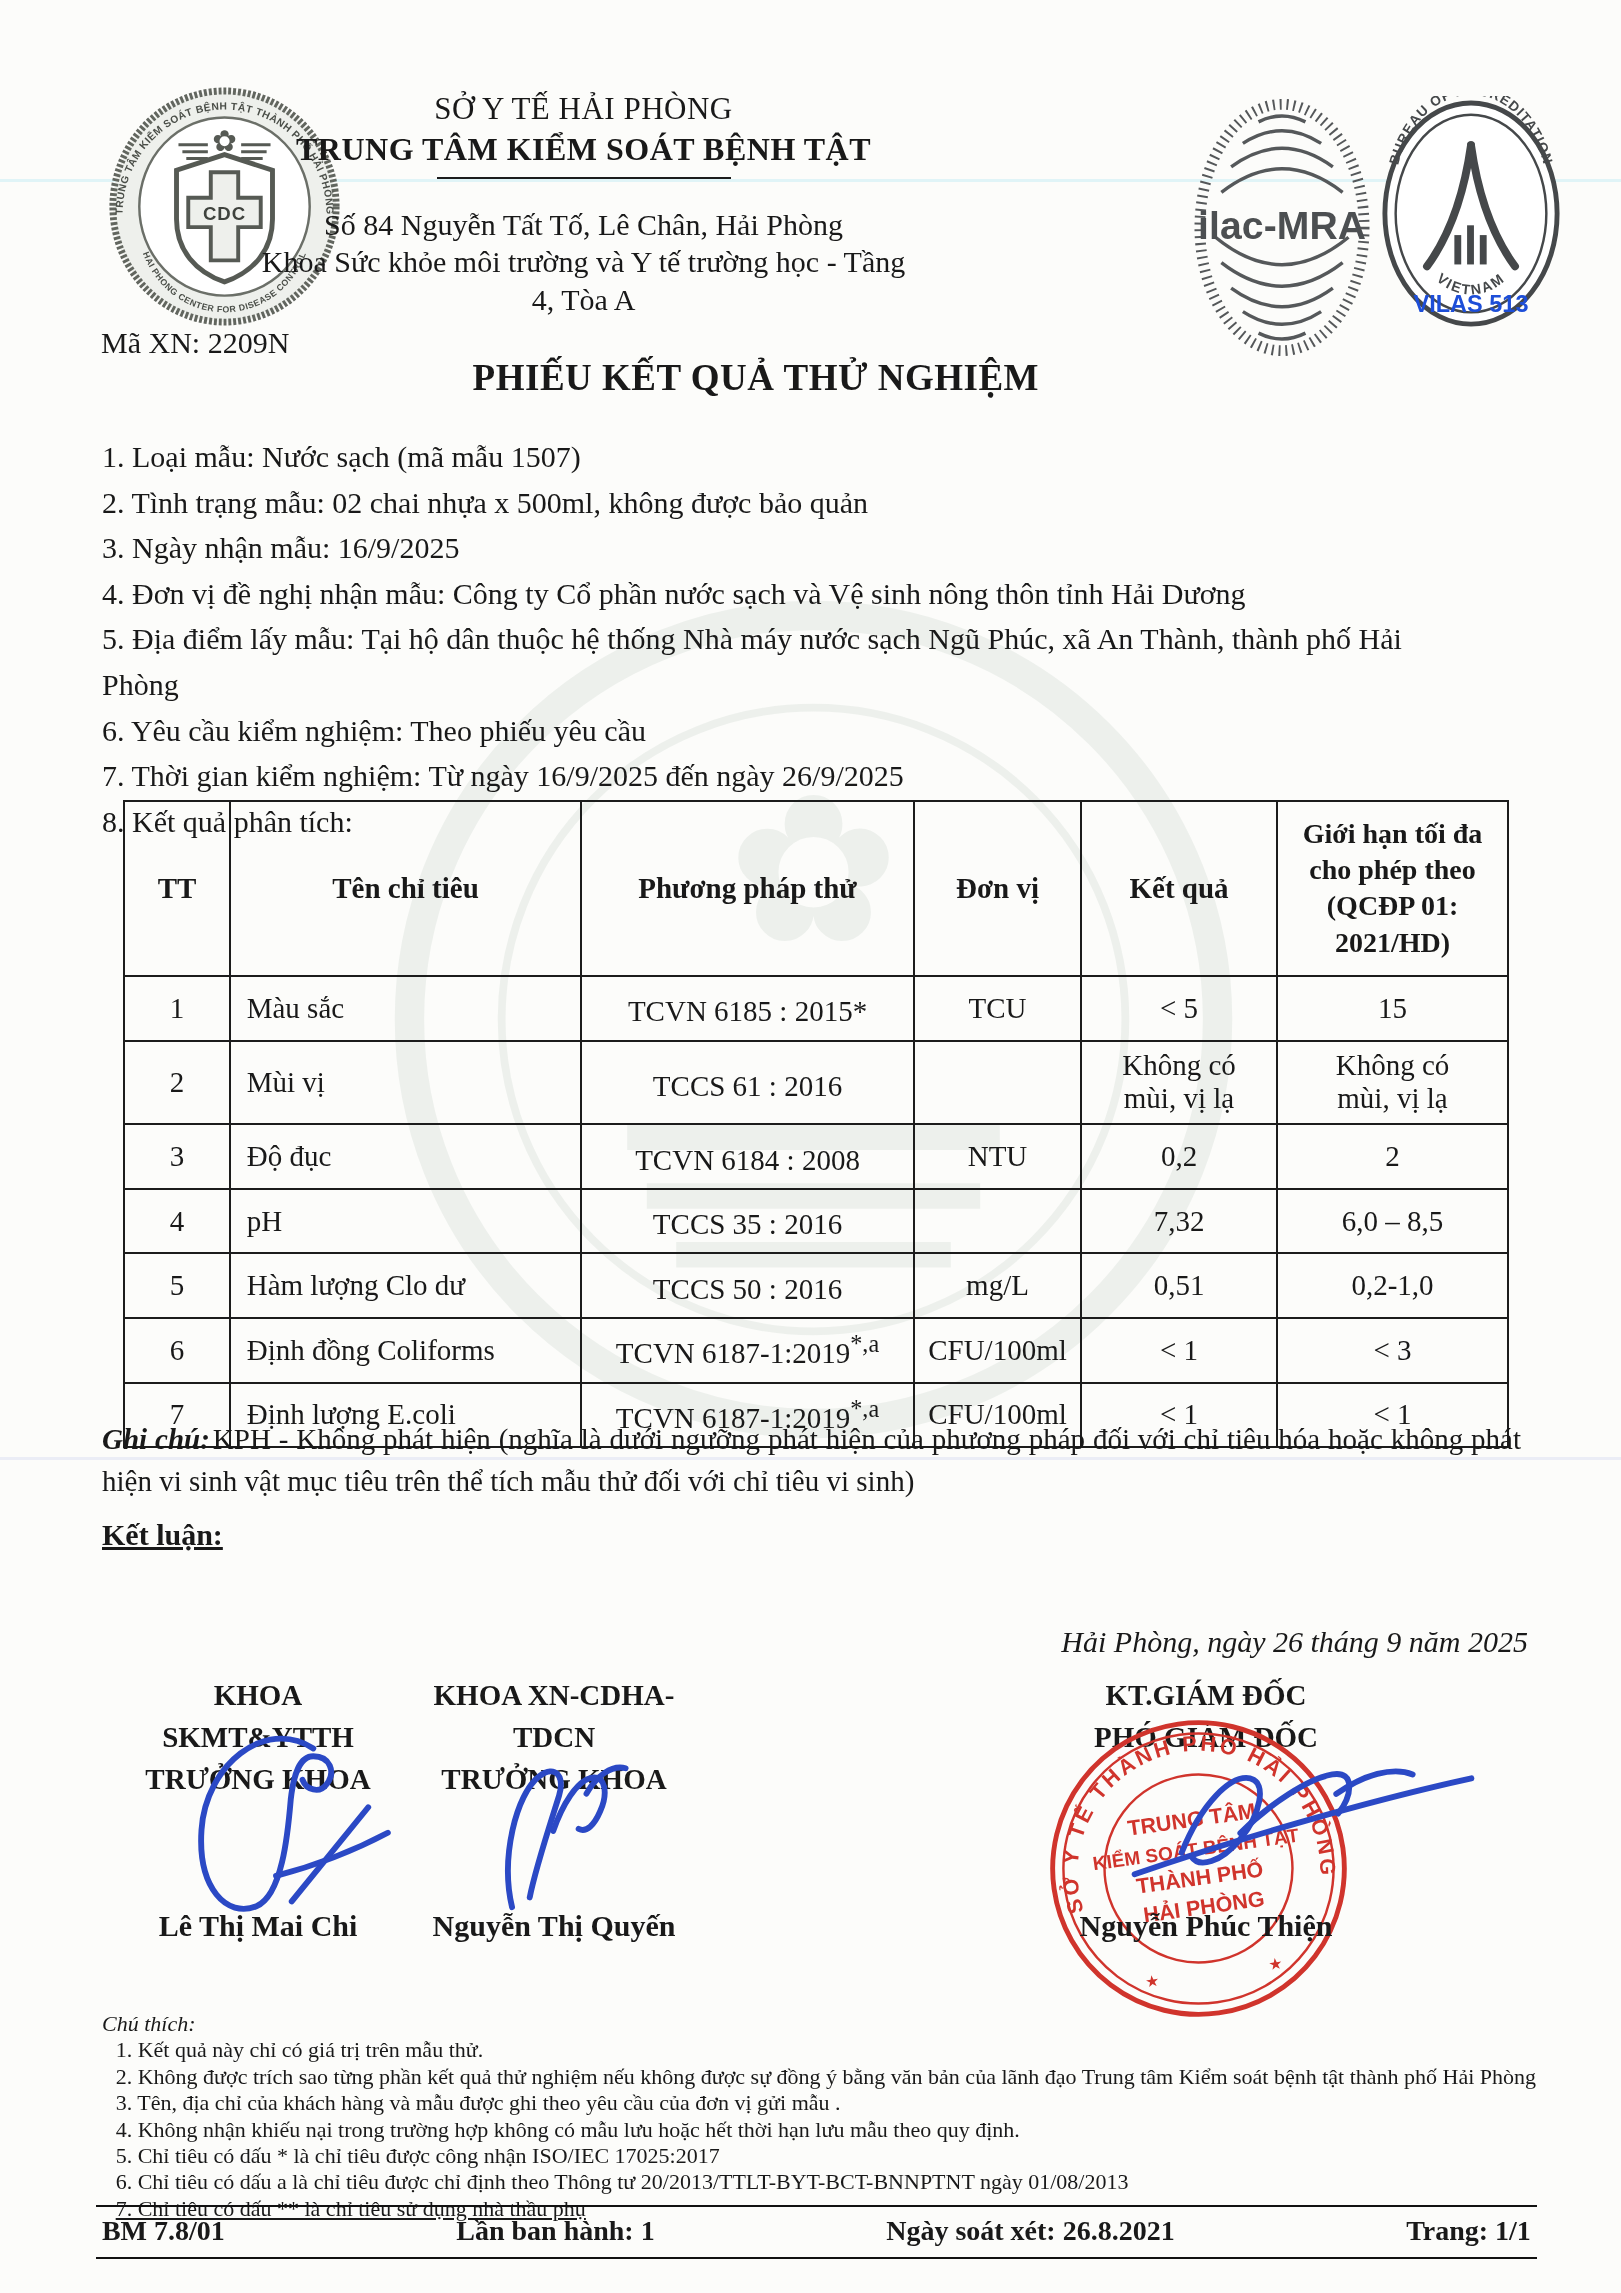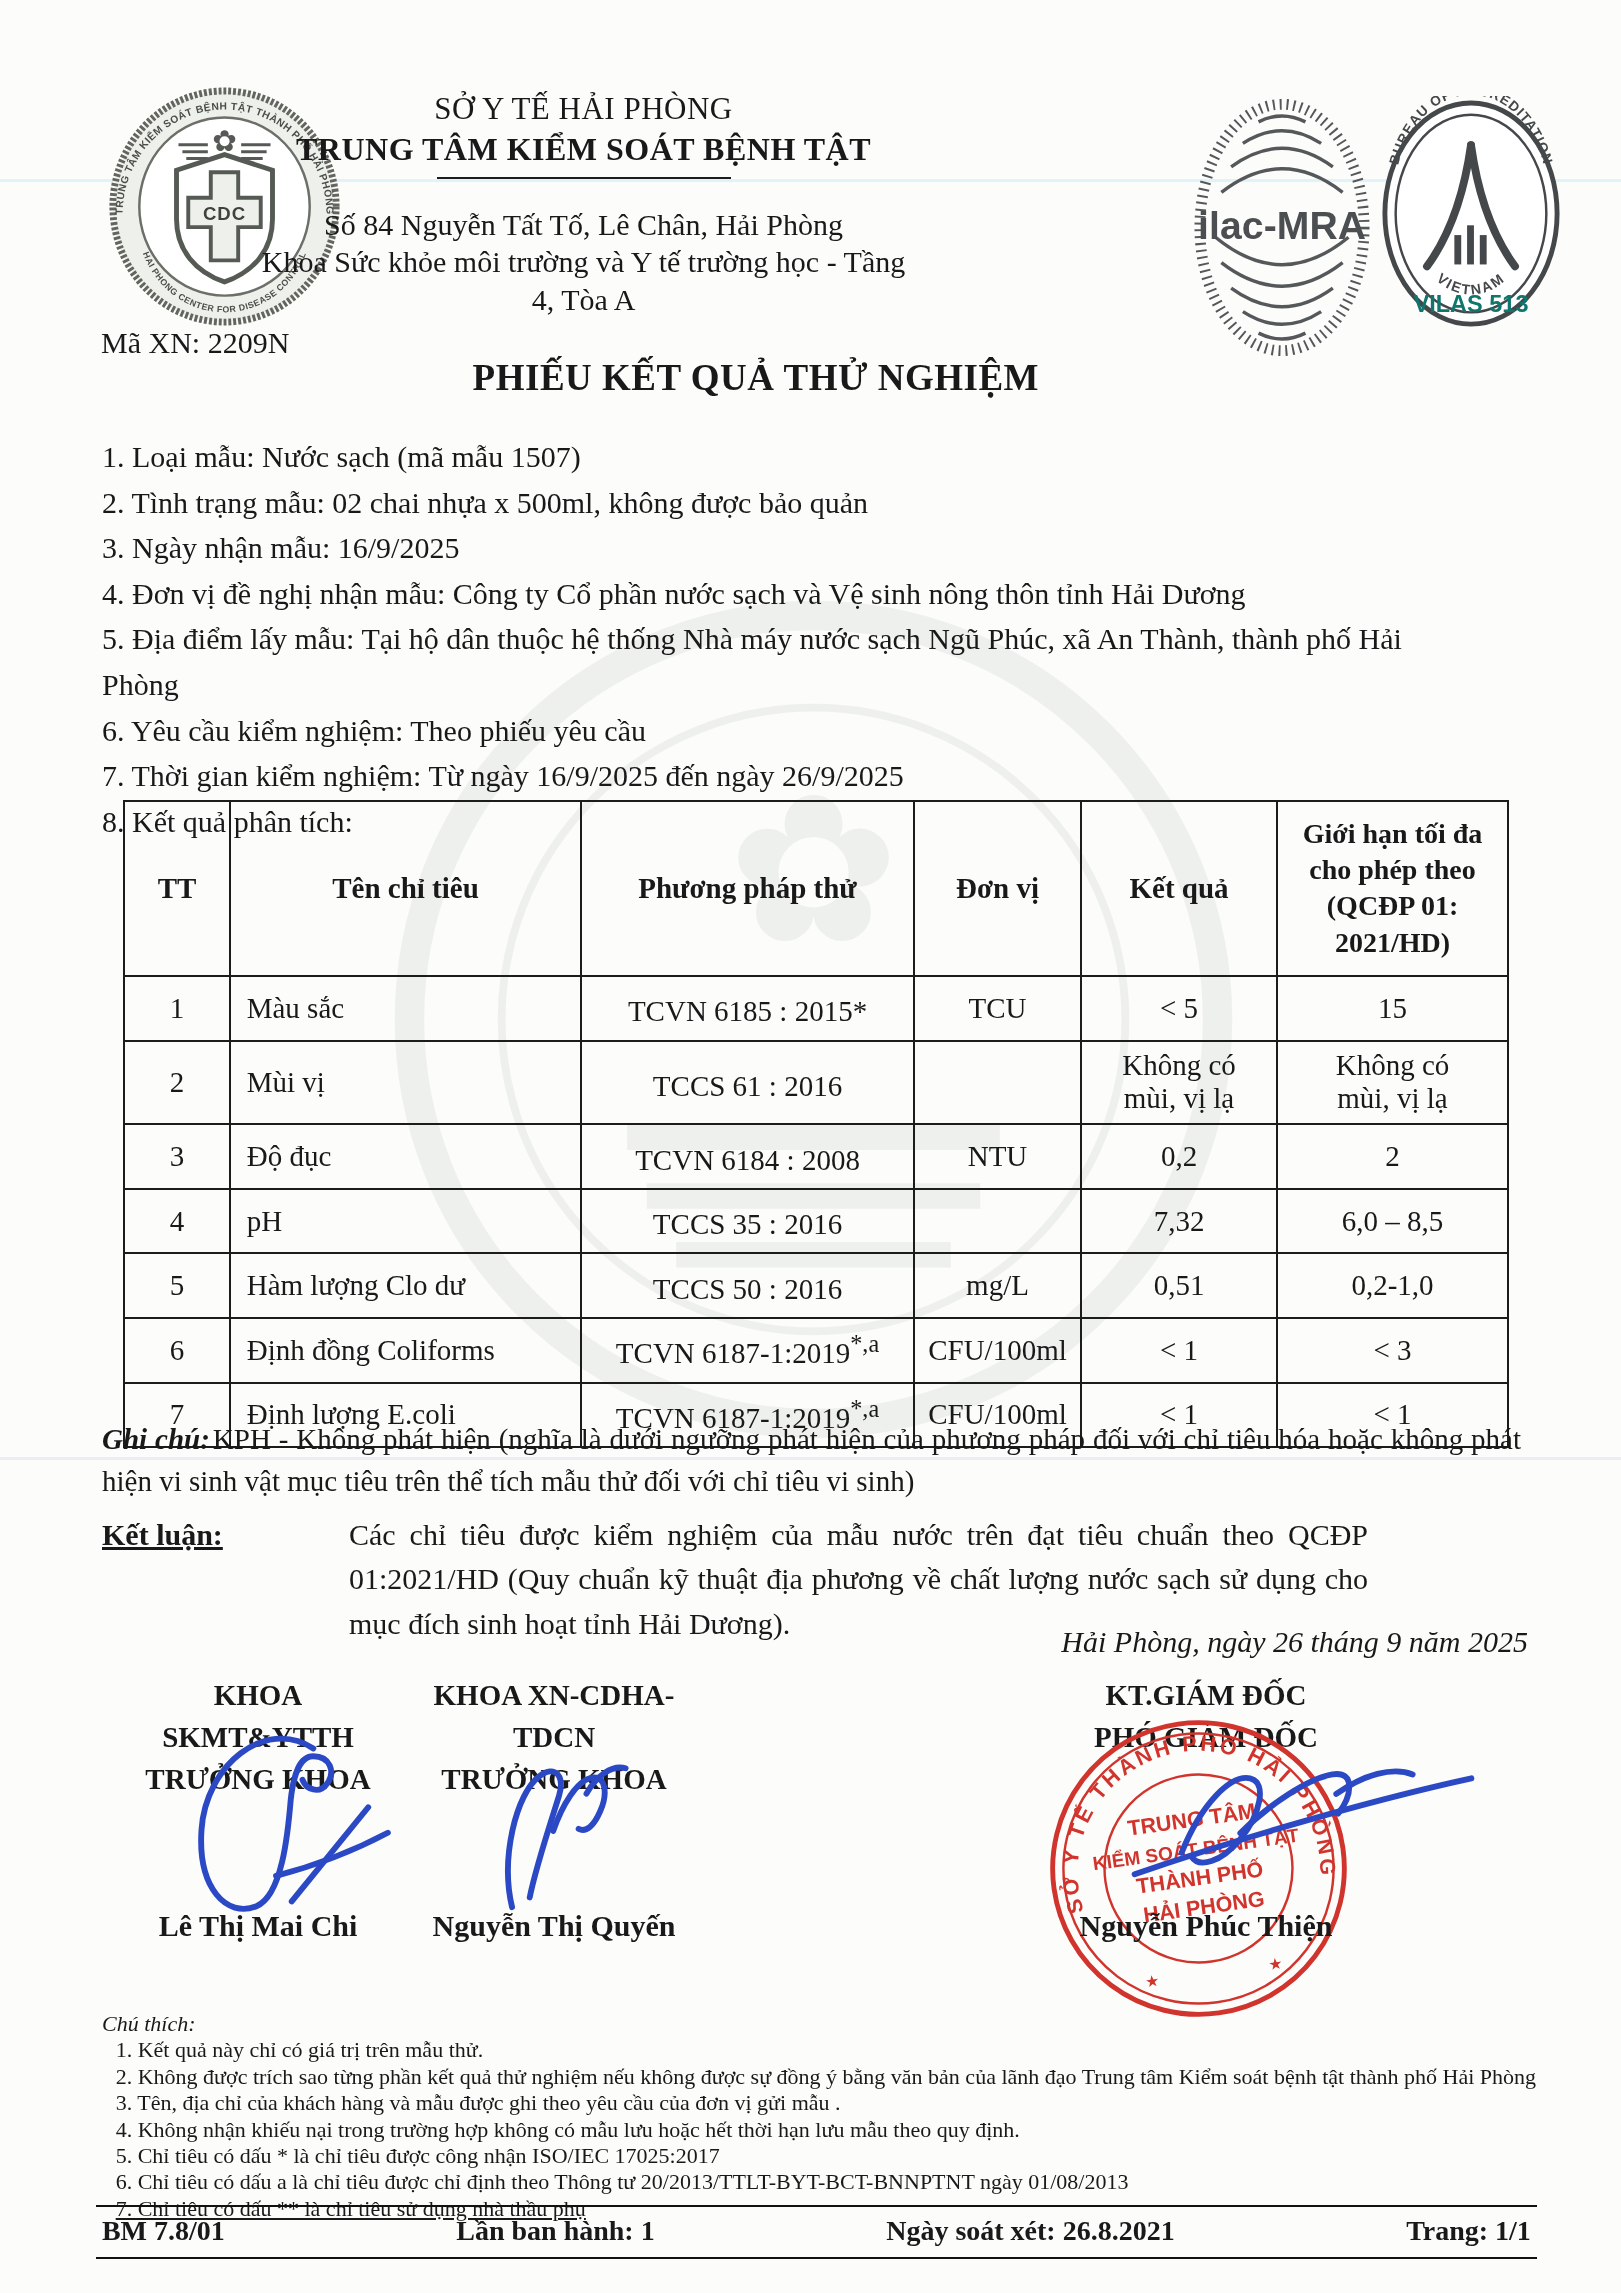--- a/index.html
+++ b/index.html
@@ -9,21 +9,21 @@
   
   .scanline{position:absolute;left:0;width:100%;height:2.9px;opacity:.55;}
   
   .head-center{left:260px;top:90px;width:647px;text-align:center;line-height:1.25;}
   .dept{font-size:31px;letter-spacing:0.5px;}
   .center-name{font-size:32px;font-weight:bold;letter-spacing:0.5px;}
   .center-underline{width:294px;border-top:2.9px solid #1c1c1c;margin:7.8px auto 27.4px auto;height:0;}
   .addr{font-size:30px;}
   .ma-xn{left:101px;top:326px;font-size:30px;}
   .vilas{left:1385px;top:291px;width:172px;text-align:center;font-family:"Liberation Sans",sans-serif;
-         font-weight:bold;font-size:23.5px;color:#0f766e;}
+         font-weight:bold;font-size:23.5px;color:#1d4ed8;}
   
   .title{left:108px;top:356px;width:931px;text-align:right;font-size:37px;font-weight:bold;letter-spacing:0.5px;}
   
   .info-list{left:102px;top:434px;width:1362px;font-size:30px;line-height:1.52;}
   
   table.results{position:absolute;left:123px;top:800px;width:1384px;border-collapse:collapse;
                 font-size:29px;table-layout:fixed;}
   table.results th, table.results td{border:2px solid #1c1c1c;padding:9.8px 7.8px;text-align:center;vertical-align:middle;}
   table.results th{font-weight:bold;line-height:1.3;}
   table.results th.h-big{padding:27.4px 7.8px;}
@@ -223,21 +223,20 @@
     </tr>
   </tbody>
     </table>
 
   <div class="abs ghichu">
     <span class="gl">Ghi chú:</span><span>KPH - Không phát hiện (nghĩa là dưới ngưỡng phát hiện của phương pháp đối với chỉ tiêu hóa hoặc không phát hiện vi sinh vật mục tiêu trên thể tích mẫu thử đối với chỉ tiêu vi sinh)</span>
   </div>
 
   <div class="abs ketluan">
     <div class="kl">Kết luận:</div>
-    <div class="kt">Các chỉ tiêu được kiểm nghiệm của mẫu nước trên đạt tiêu chuẩn theo QCĐP 01:2021/HD (Quy chuẩn kỹ thuật địa phương về chất lượng nước sạch sử dụng cho mục đích sinh hoạt tỉnh Hải Dương).</div>
   </div>
 
   <div class="abs dateline">Hải Phòng, ngày 26 tháng 9 năm 2025</div>
 
   <div class="abs sigblock" style="left:123px;top:1674px;width:270px;">
     <div>KHOA SKMT&amp;YTTH</div>
     <div>TRƯỞNG KHOA</div>
   </div>
   <div class="abs sigblock" style="left:397px;top:1674px;width:314px;">
     <div>KHOA XN-CDHA-TDCN</div>

